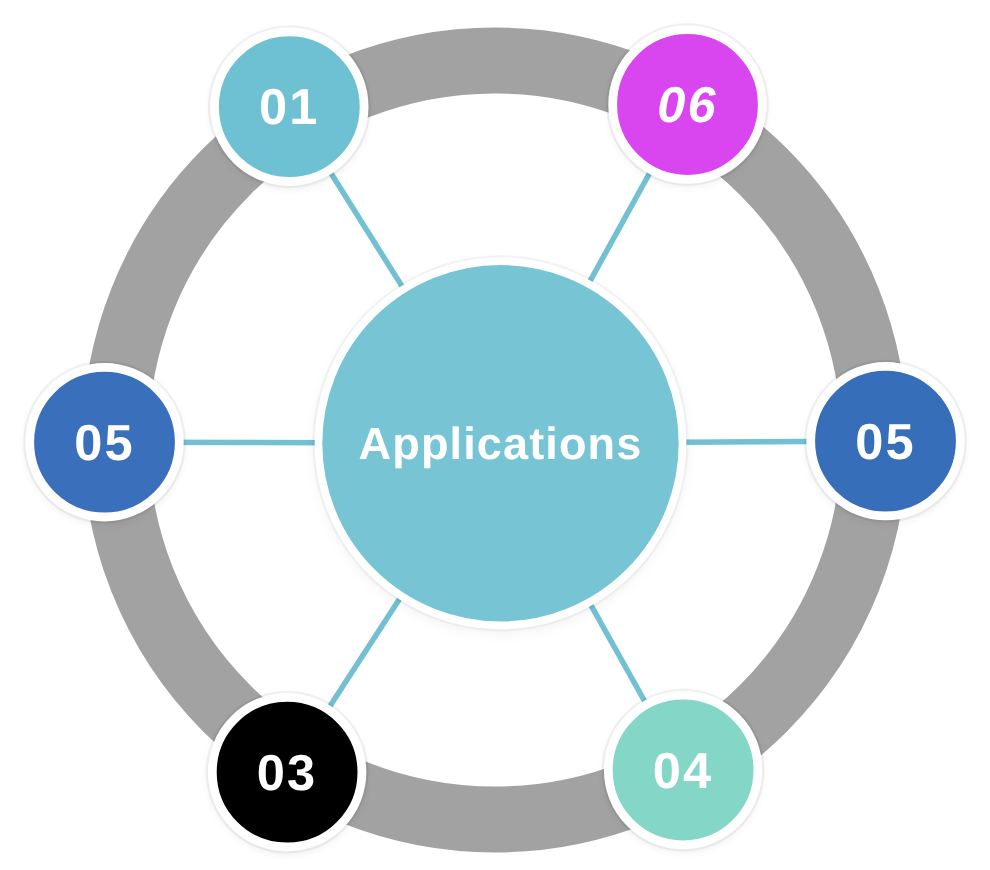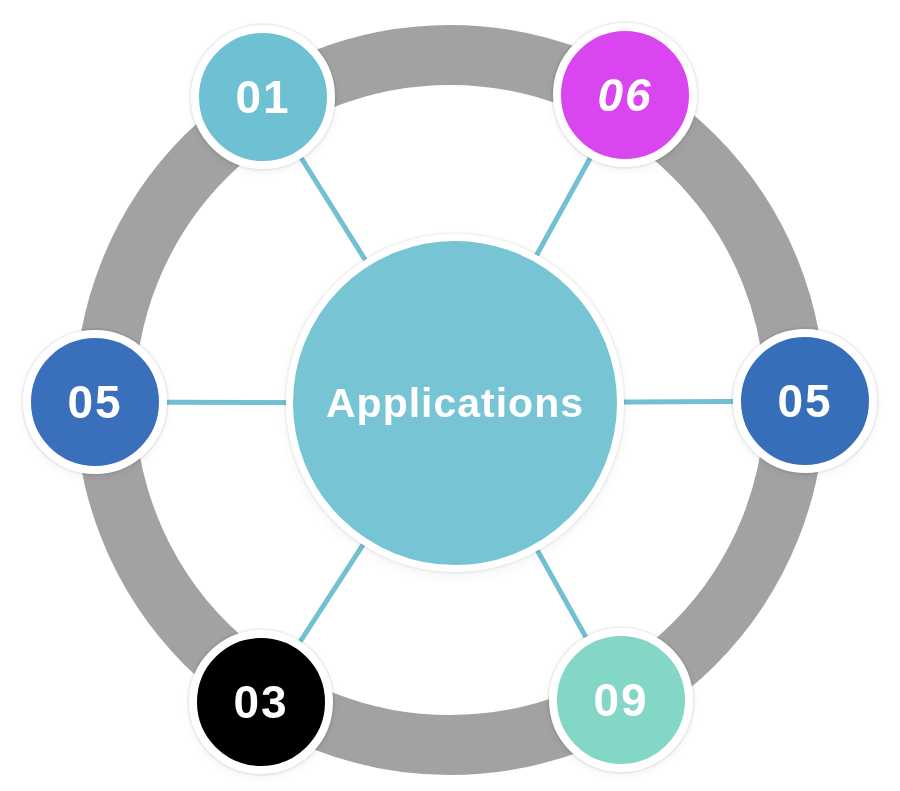--- a/index.html
+++ b/index.html
@@ -79,21 +79,21 @@
 
   <div class="node satellite pos-02" style="background-color: rgb(58, 111, 188);">
     <span class="node-label">05</span>
   </div>
 
   <div class="node satellite pos-03" style="background-color: #000000;">
     <span class="node-label">03</span>
   </div>
 
   <div class="node satellite pos-04" style="background-color: rgb(132, 214, 198);">
-    <span class="node-label">09</span>
+    <span class="node-label">04</span>
   </div>
 
   <div class="node satellite pos-05" style="background-color: rgb(55, 110, 185);">
     <span class="node-label">05</span>
   </div>
 
   <div class="node satellite pos-06" style="background-color: #d946ef; font-style: italic;">
     <span class="node-label">06</span>
   </div>
 

